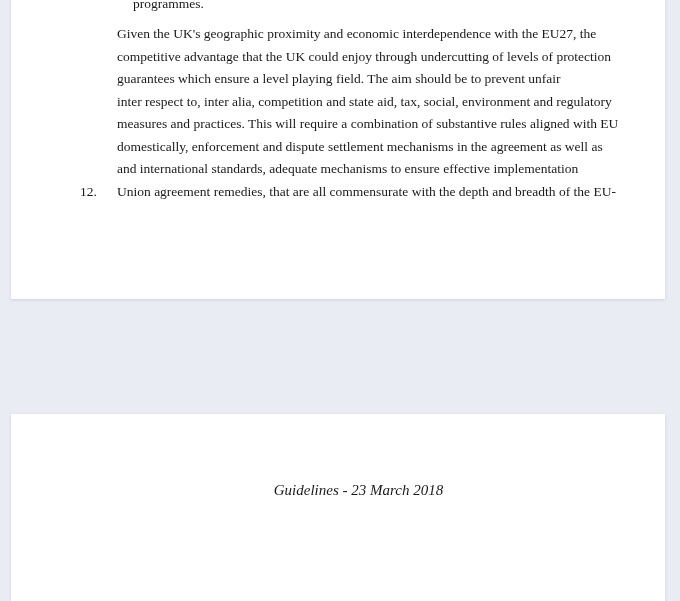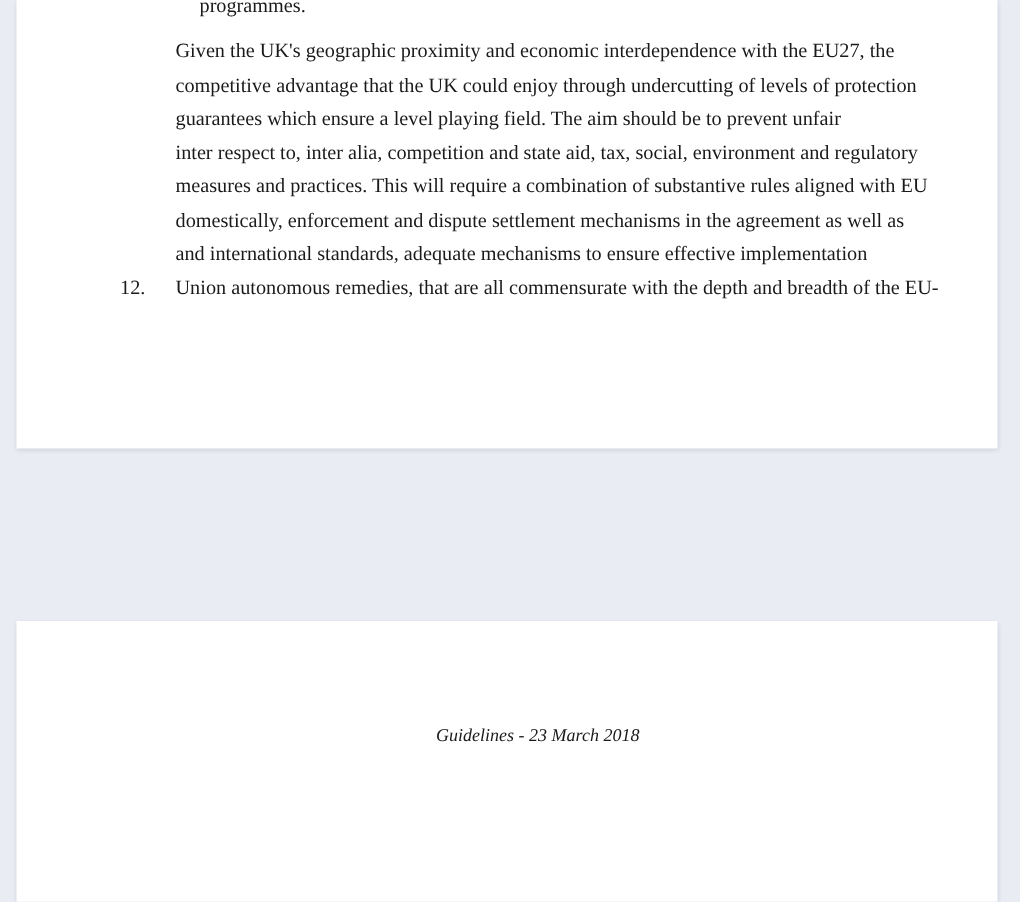--- a/index.html
+++ b/index.html
@@ -88,21 +88,21 @@
     text-align: right;
   }
 
   .guidelines-heading {
     position: absolute;
     left: 94px;
     top: 66px;
     width: 507px;
     text-align: center;
     font-style: italic;
-    font-size: 12px;
+    font-size: 15px;
     line-height: 20px;
     color: #1a1a1a;
     white-space: nowrap;
   }
   .page2-paragraph {
     position: absolute;
     left: 96px;
     top: 117px;
     width: 516px;
   }
@@ -122,21 +122,21 @@
     <div class="para-12">
       <div class="para-number">12.</div>
       <div class="para-lines">
         <div class="para-line">Given the UK's geographic proximity and economic interdependence with the EU27, the</div>
         <div class="para-line">competitive advantage that the UK could enjoy through undercutting of levels of protection</div>
         <div class="para-line">guarantees which ensure a level playing field. The aim should be to prevent unfair</div>
         <div class="para-line"><span>inter respect to, </span><span class="italic">inter alia</span><span>, competition and state aid, tax, social, environment and regulatory</span></div>
         <div class="para-line">measures and practices. This will require a combination of substantive rules aligned with EU</div>
         <div class="para-line">domestically, enforcement and dispute settlement mechanisms in the agreement as well as</div>
         <div class="para-line">and international standards, adequate mechanisms to ensure effective implementation</div>
-        <div class="para-line">Union autonomous remedies, that are all commensurate with the depth and breadth of the EU-</div>
+        <div class="para-line">Union agreement remedies, that are all commensurate with the depth and breadth of the EU-</div>
       </div>
     </div>
 
     <div class="footer-divider"></div>
     <div class="page-number">5</div>
     <div class="language-code">EN</div>
   </div>
 
   <div class="page page-2">
     <div class="guidelines-heading">Guidelines - 23 March 2018</div>

